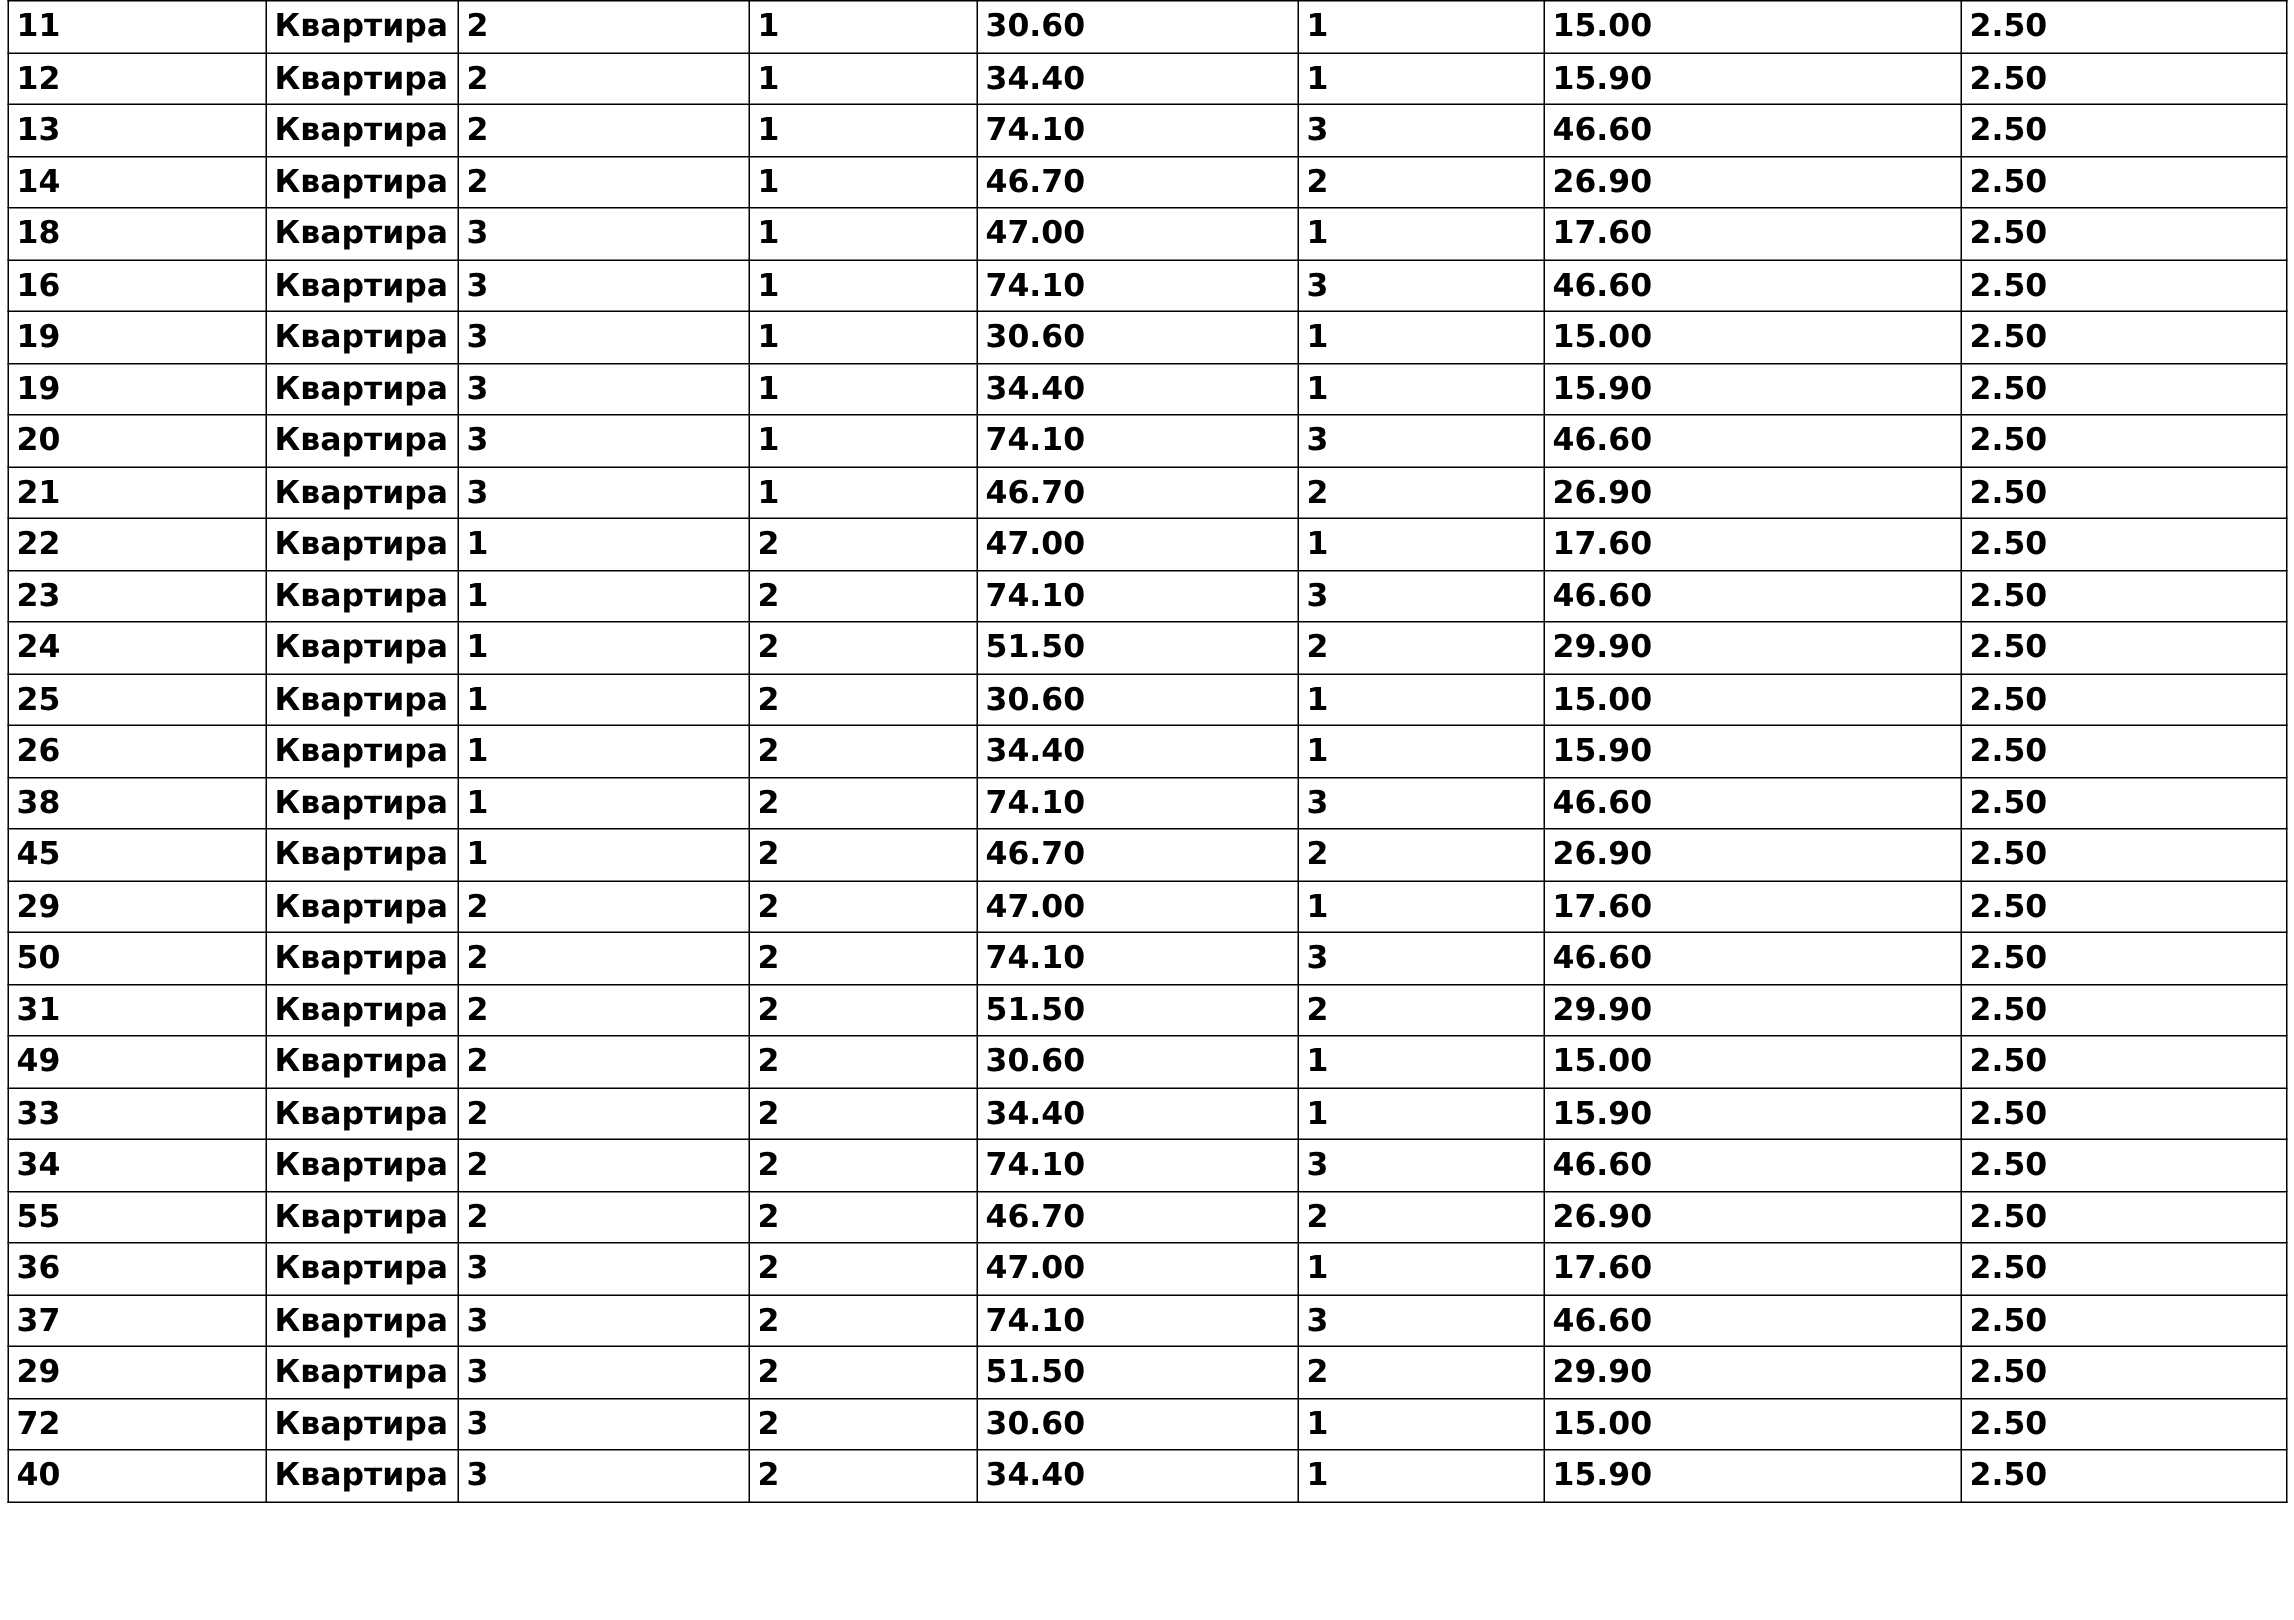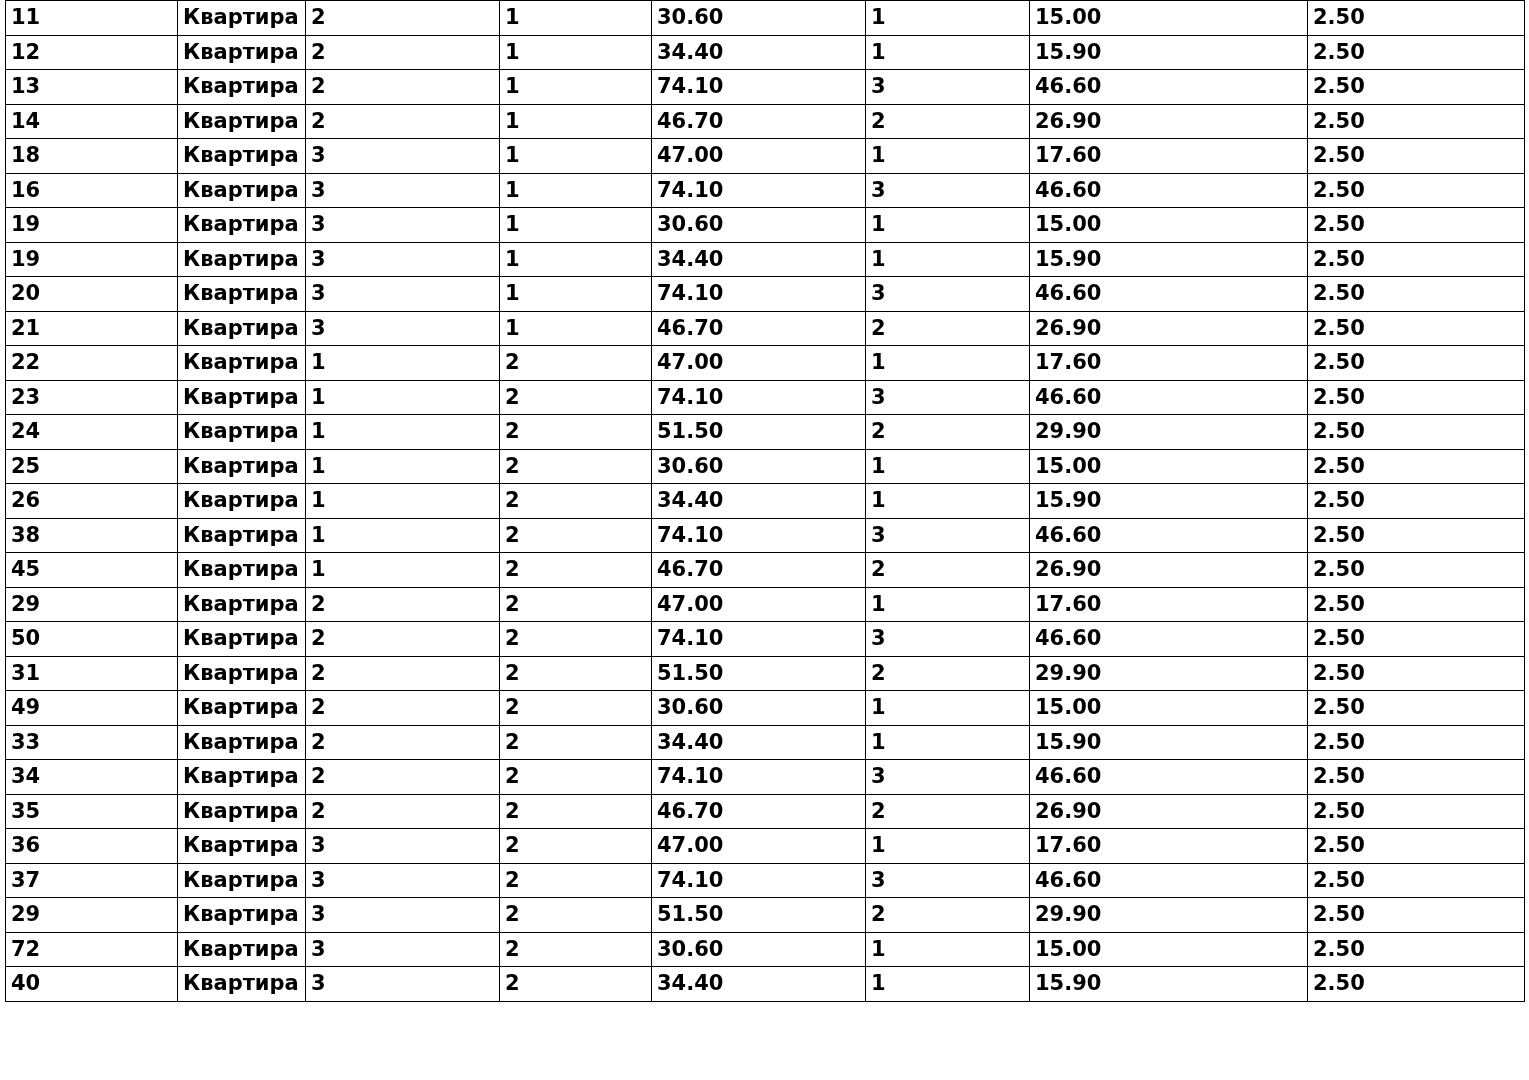--- a/index.html
+++ b/index.html
@@ -287,21 +287,21 @@
           <td>34</td>
           <td>Квартира</td>
           <td>2</td>
           <td>2</td>
           <td>74.10</td>
           <td>3</td>
           <td>46.60</td>
           <td>2.50</td>
         </tr>
         <tr>
-          <td>35</td>
+          <td>55</td>
           <td>Квартира</td>
           <td>2</td>
           <td>2</td>
           <td>46.70</td>
           <td>2</td>
           <td>26.90</td>
           <td>2.50</td>
         </tr>
         <tr>
           <td>36</td>

